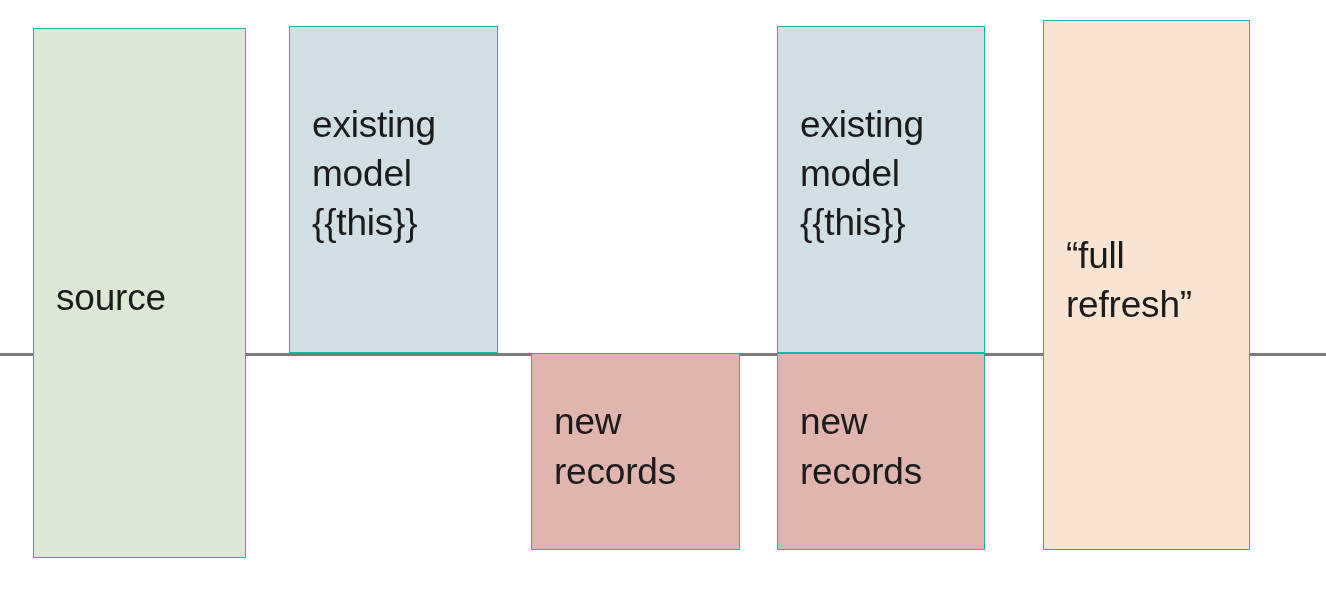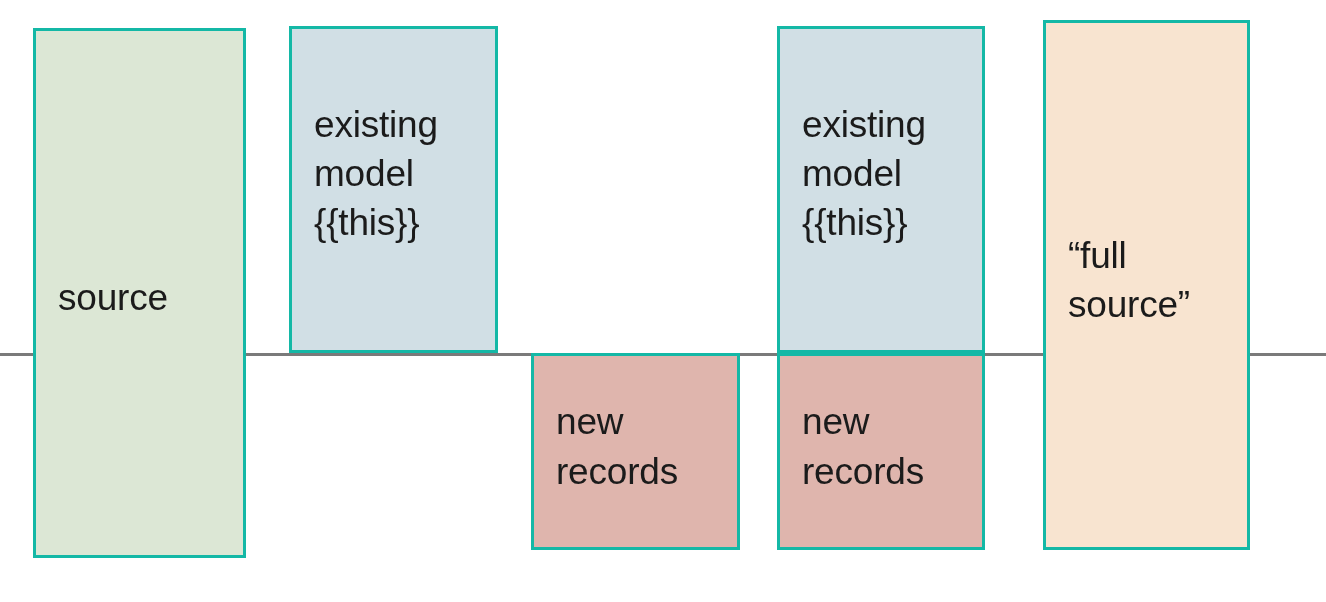--- a/index.html
+++ b/index.html
@@ -23,21 +23,21 @@
     left: 0;
     width: 1326px;
     height: 0;
     border-top: 3px solid #7a7a7a;
     top: 353px;
     z-index: 1;
   }
   .box {
     position: absolute;
     box-sizing: border-box;
-    border: 3px solid #14b8a6;
+    border: 1px solid #14b8a6;
     display: flex;
     align-items: center;
     justify-content: flex-start;
     z-index: 2;
   }
   .box-label {
     font-size: 37px;
     line-height: 1.33;
     color: #1b1b1b;
     padding-left: 22px;
@@ -74,16 +74,16 @@
 {{this}}</span>
   </div>
 
   <div class="box" style="left:777px; top:353px; width:208px; height:197px; background:#dfb5ad;">
     <span class="box-label" style="margin-top:-10px;">new
 records</span>
   </div>
 
   <div class="box" style="left:1043px; top:20px; width:207px; height:530px; background:#f8e4d0;">
     <span class="box-label" style="margin-top:-10px;">“full
-source”</span>
+refresh”</span>
   </div>
 
 </div>
 
 </body></html>

